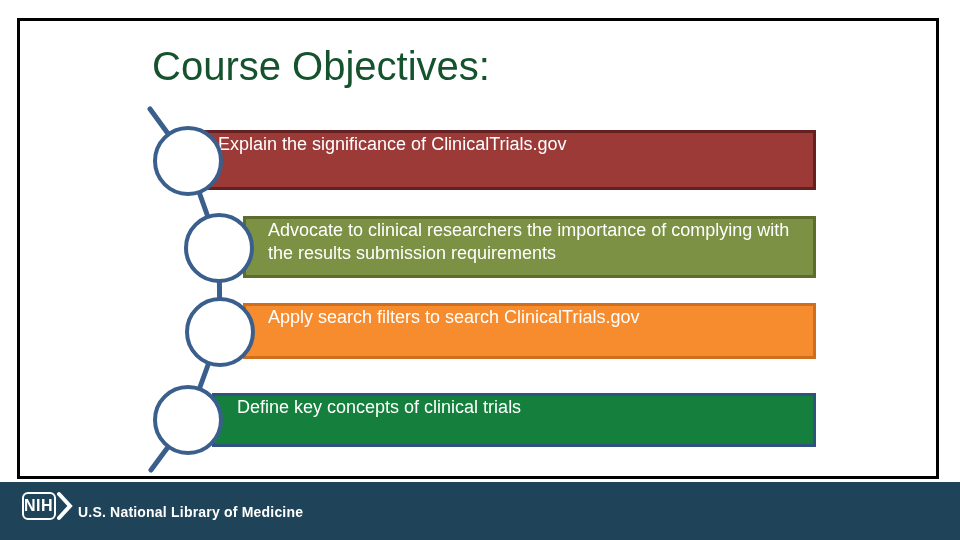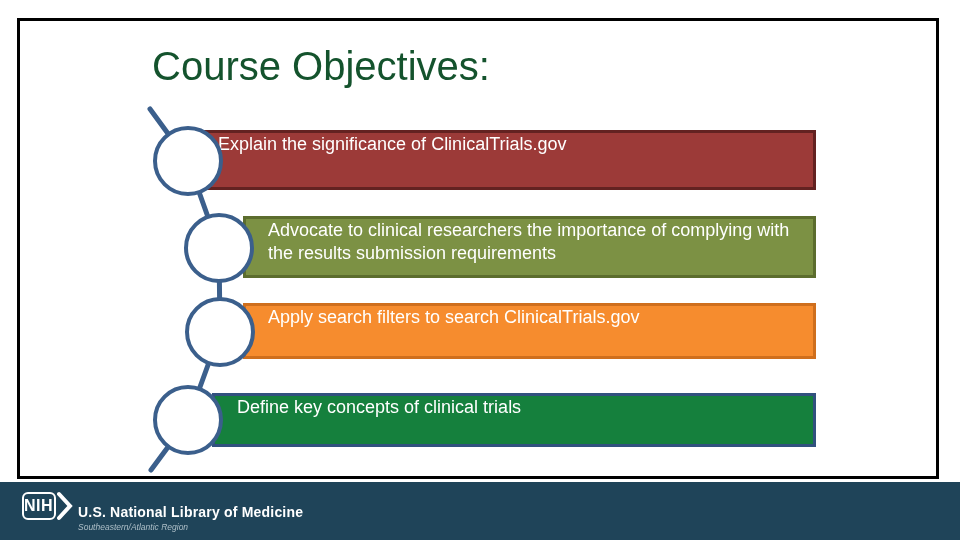--- a/index.html
+++ b/index.html
@@ -83,17 +83,16 @@
     <div class="nih-logo">
       <div class="nih-box">
         <span>NIH</span>
       </div>
       <svg class="nih-chevron" width="16" height="30">
         <polyline points="2,3 13,15 2,27" fill="none" stroke="#ffffff" stroke-width="4" stroke-linecap="round" stroke-linejoin="miter"></polyline>
       </svg>
     </div>
     <div class="footer-text">
       <div class="footer-org">U.S. National Library of Medicine</div>
-      <div class="footer-sub">Southeastern/Atlantic Region</div>
     </div>
   </div>
 
 </div>
 
 </body></html>

